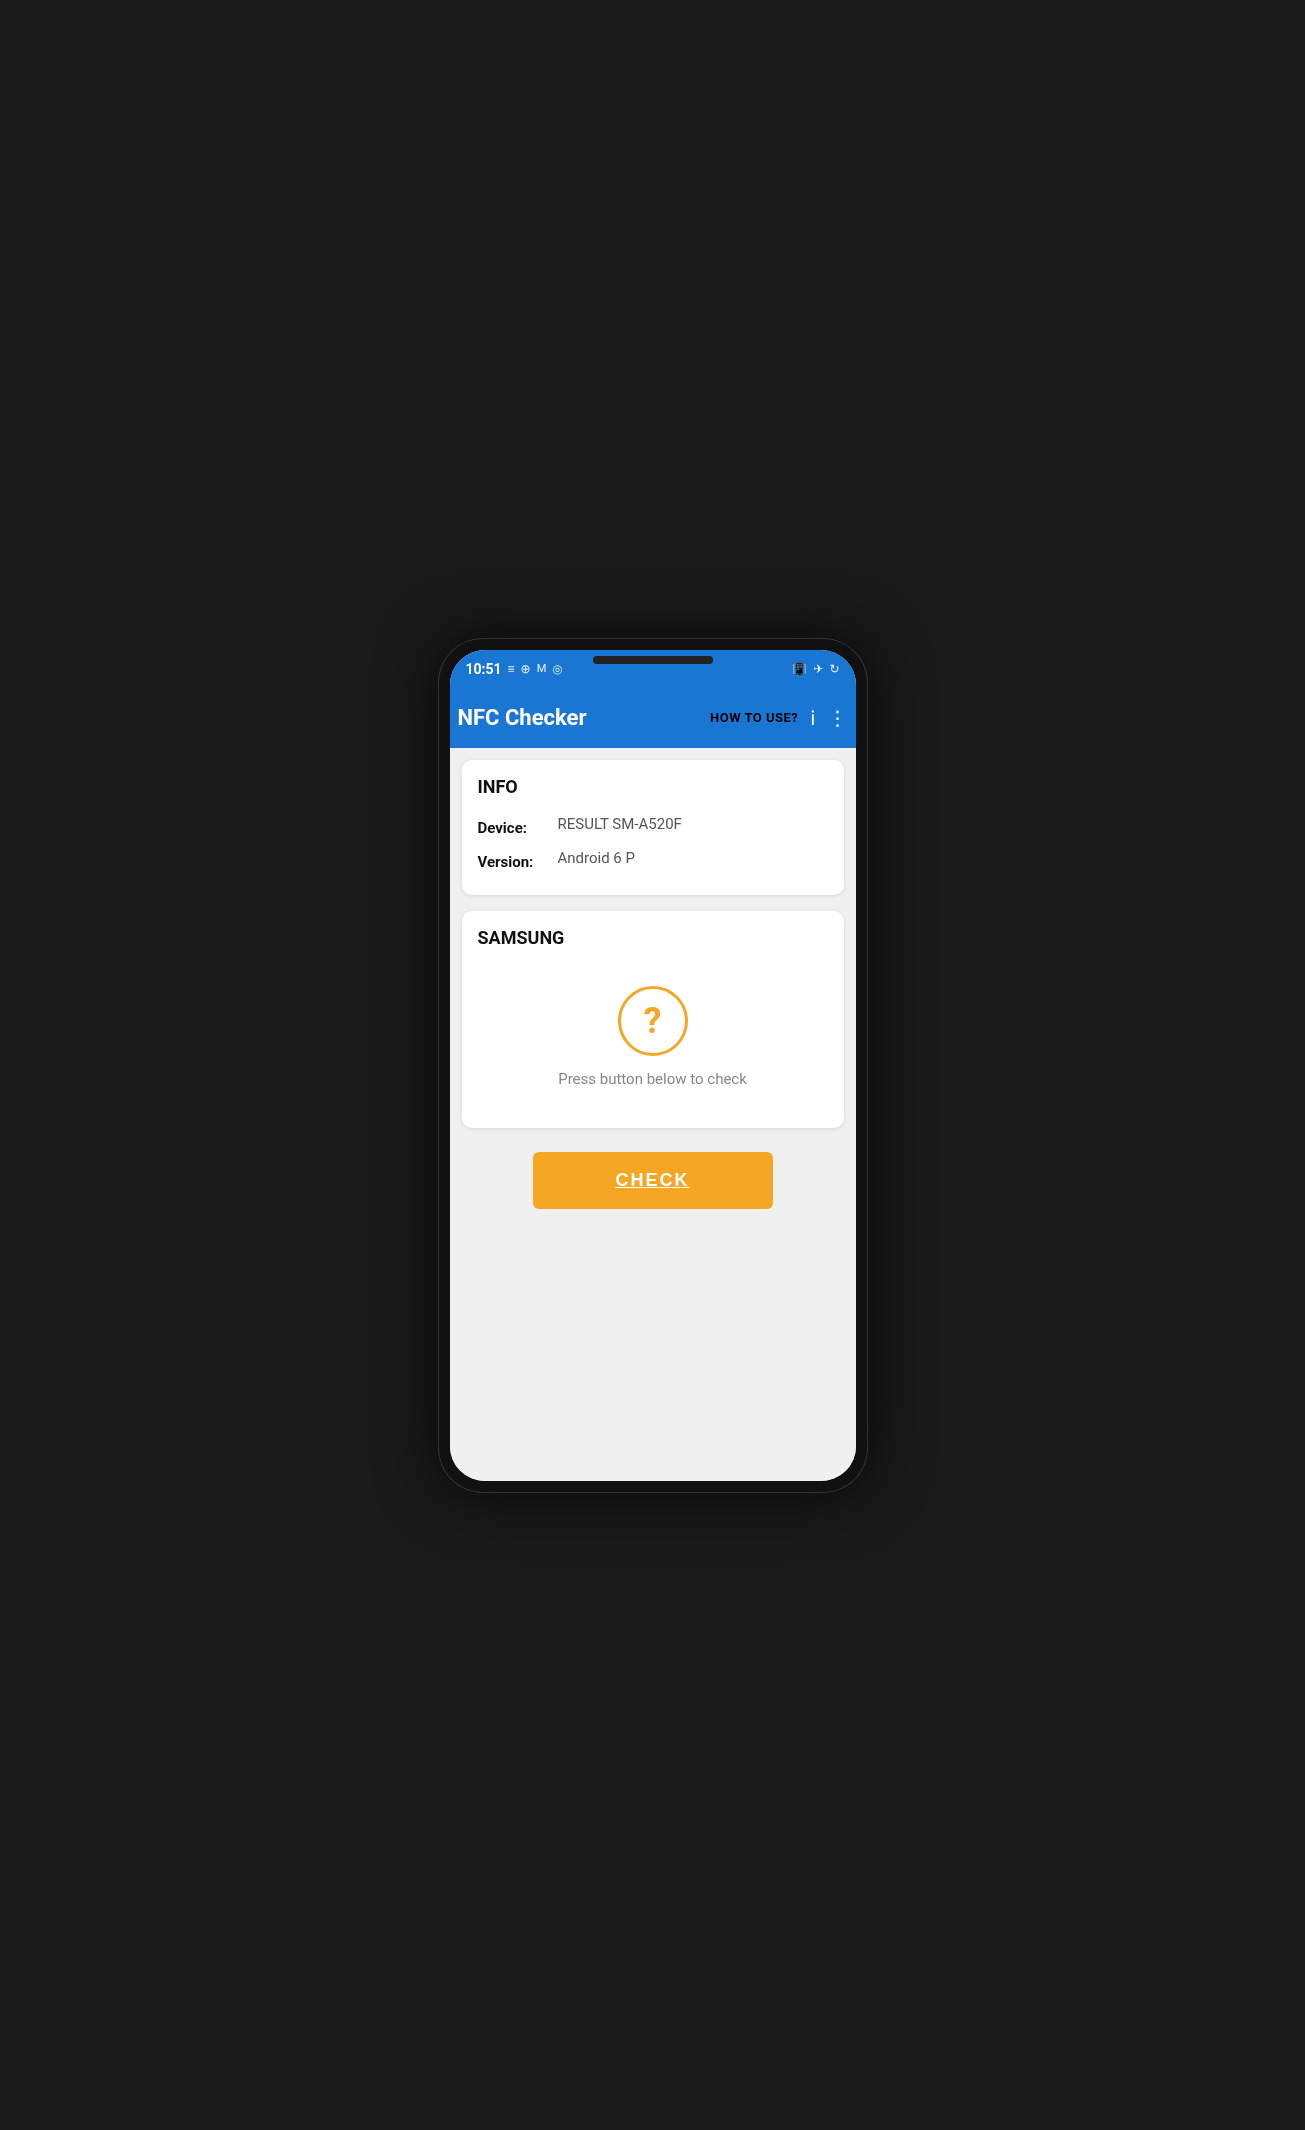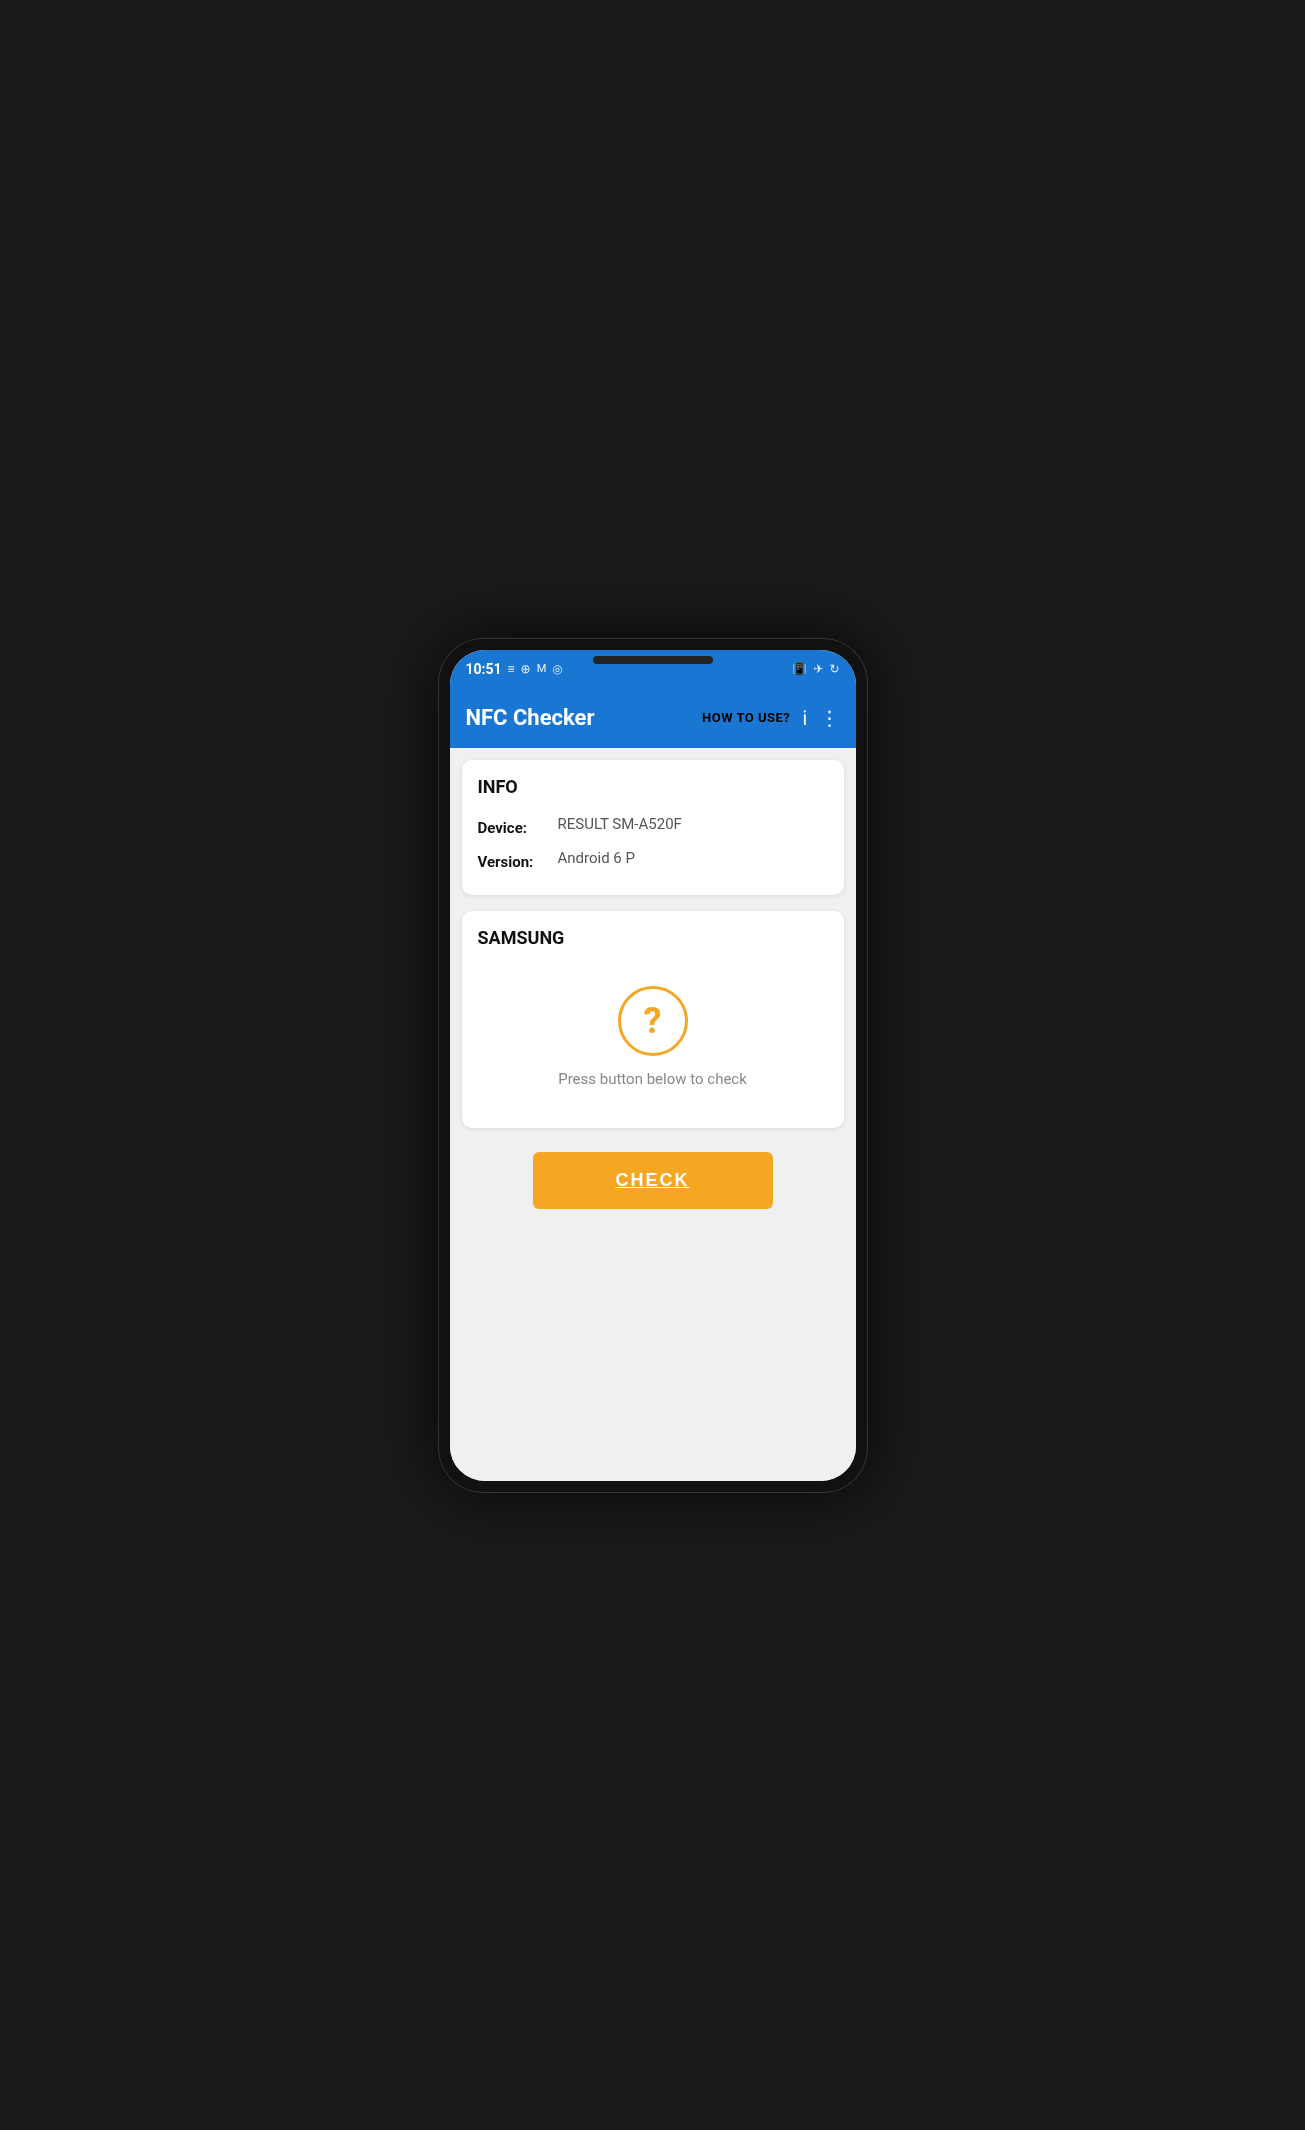--- a/index.html
+++ b/index.html
@@ -81,21 +81,21 @@
     .status-right {
       display: flex;
       align-items: center;
       gap: 6px;
     }
 
     
     .app-bar {
       background: #1976d2;
       color: white;
-      padding: 12px 16px;
+      padding: 12px 8px;
       display: flex;
       align-items: center;
       justify-content: space-between;
       height: 60px;
       flex-shrink: 0;
     }
 
     .app-title {
       font-size: 22px;
       font-weight: bold;

